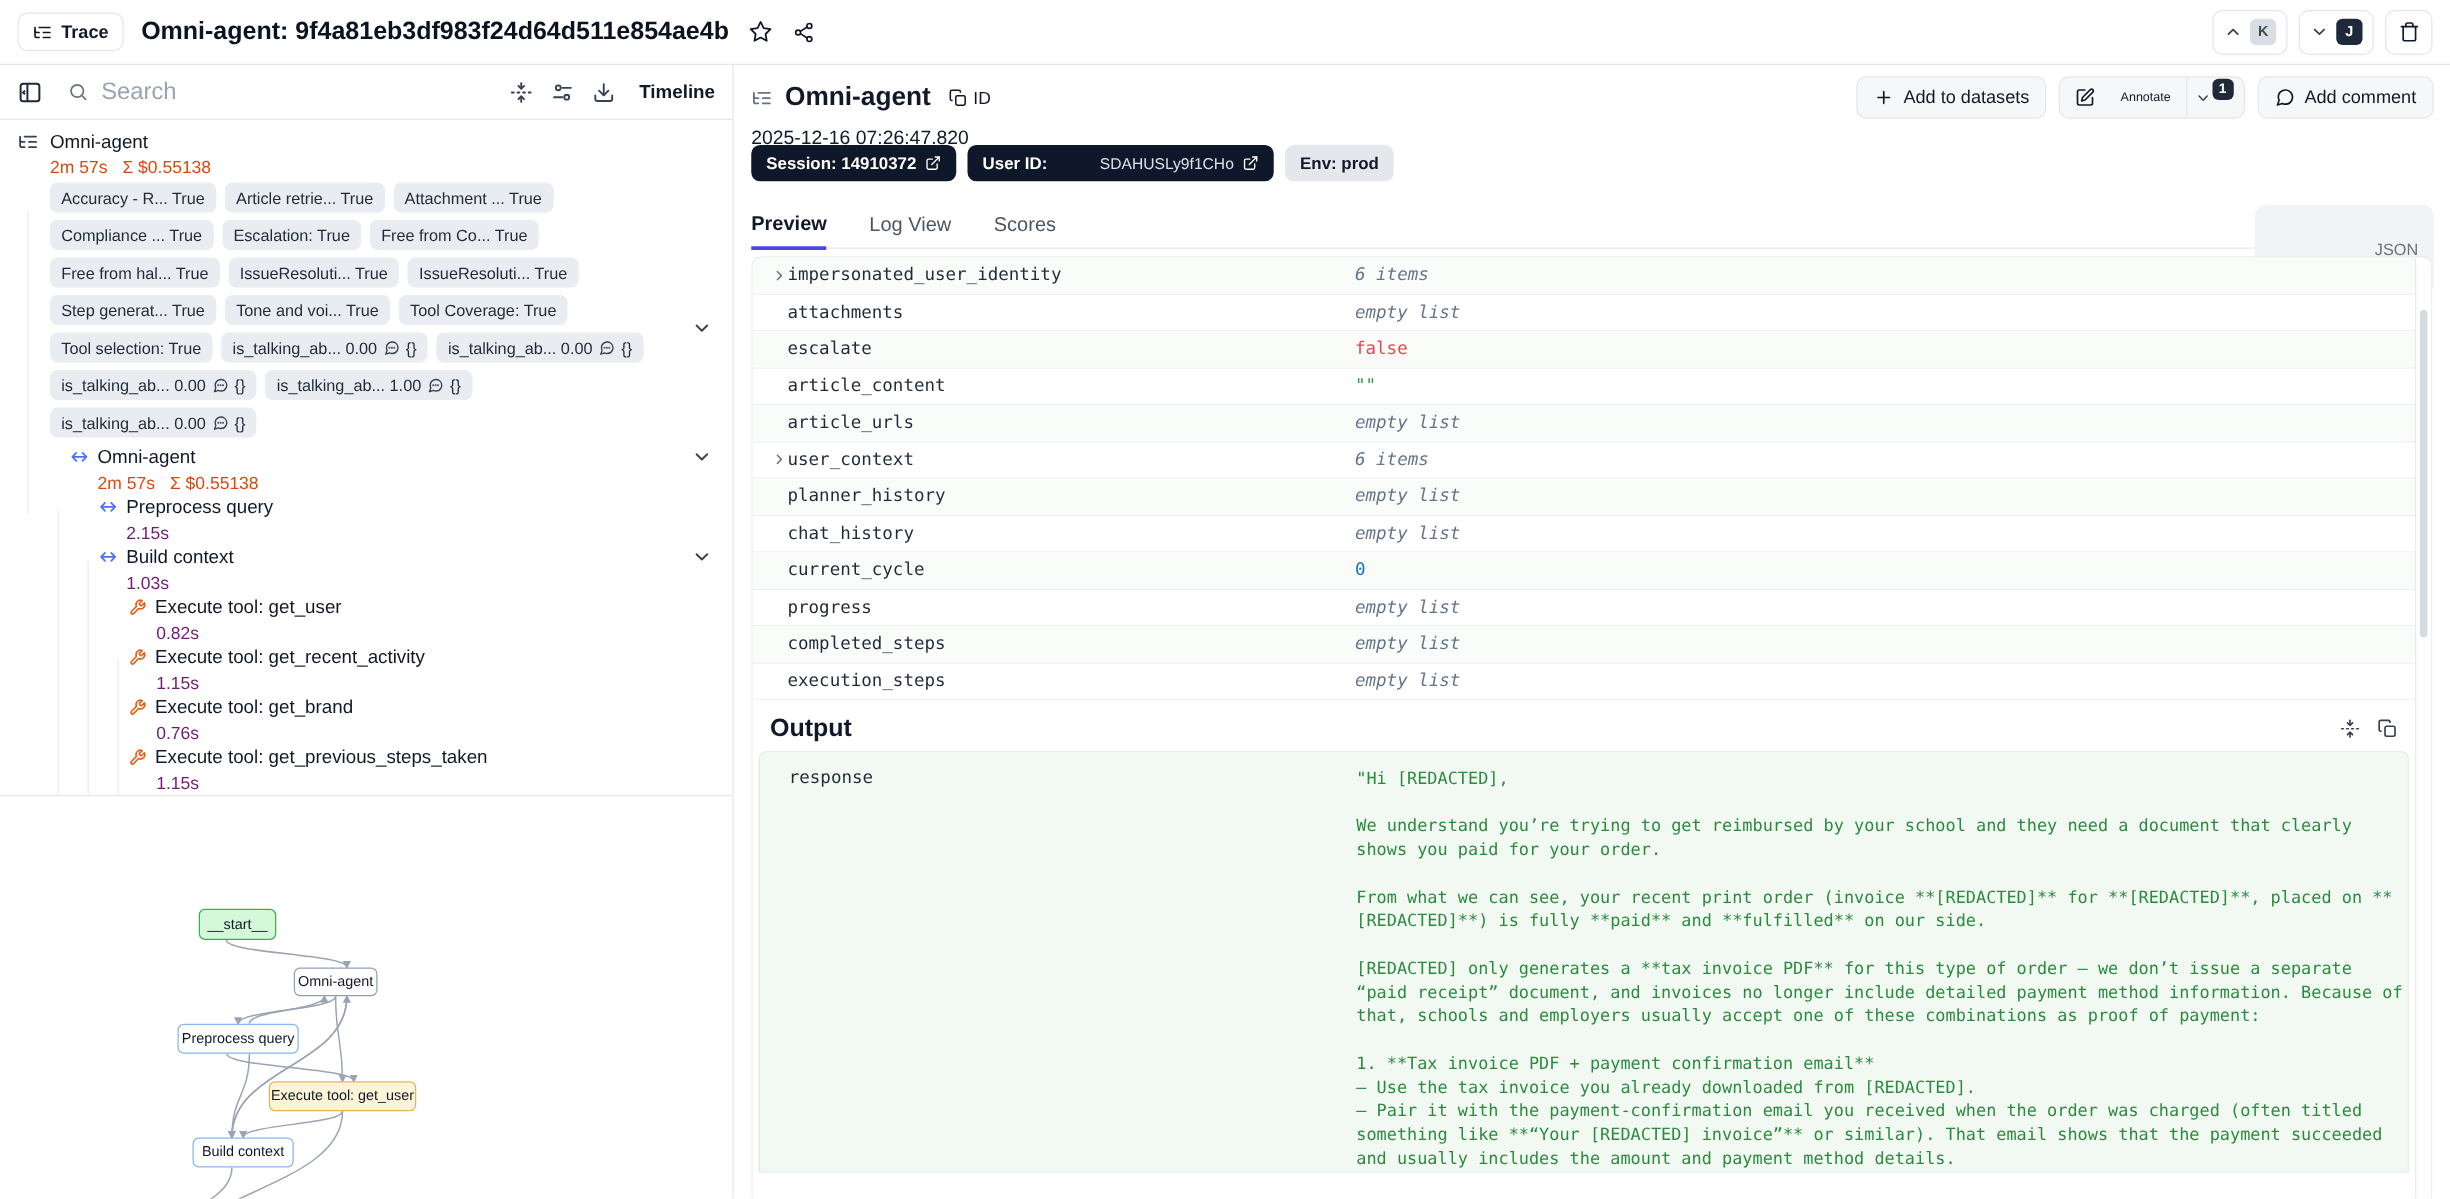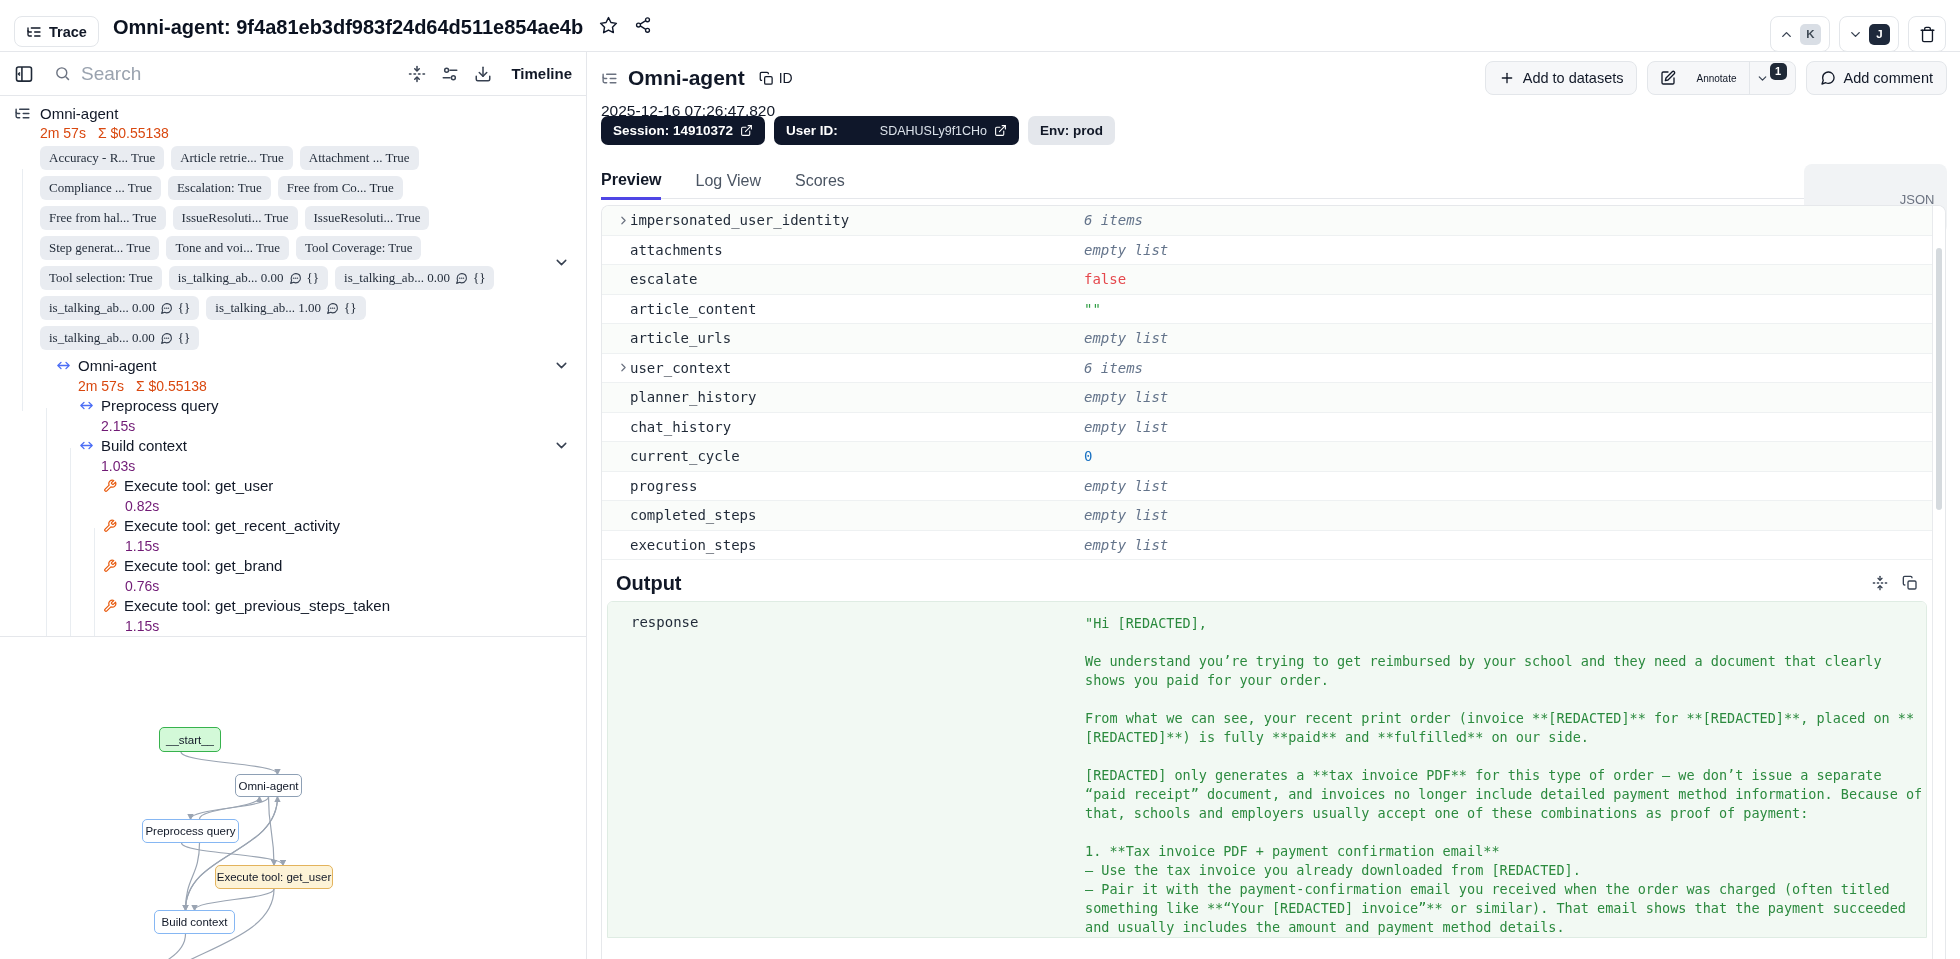--- a/index.html
+++ b/index.html
@@ -3,21 +3,21 @@
 <meta charset="utf-8">
 <style>
   * { margin:0; padding:0; box-sizing:border-box; }
   html,body { width:1960px; height:959px; overflow:hidden; background:#fff;
     font-family:"Liberation Sans", sans-serif; color:#111827; }
   svg { display:block; }
   .ic { display:inline-flex; align-items:center; justify-content:center; flex:none; }
 
   
   .topbar { position:absolute; left:0; top:0; width:1960px; height:52px; background:#fff;
-    border-bottom:1px solid #e5e7eb; display:flex; align-items:flex-start; padding:16px 14px; }
+    border-bottom:1px solid #e5e7eb; display:flex; align-items:center; padding:16px 14px; }
   .trace-pill { display:flex; align-items:center; gap:7px; height:31px; padding:0 11px;
     border:1px solid #e3e6ea; border-radius:8px; background:#fff; font-size:14.5px; font-weight:700; cursor:pointer; }
   .trace-title { font-size:20px; font-weight:700; color:#0b1220; margin-left:14px; white-space:nowrap; }
   .title-ic { margin-left:16px; cursor:pointer; color:#0f172a; }
   .topbar-right { margin-left:auto; display:flex; align-items:center; gap:9px; }
   .nav-btn { display:flex; align-items:center; gap:6px; height:36px; padding:0 8px; background:#fff;
     border:1px solid #e3e6ea; border-radius:8px; cursor:pointer; }
   .key-badge { width:21px; height:21px; border-radius:5px; font-size:11.5px; font-weight:700;
     display:flex; align-items:center; justify-content:center; }
   .key-badge.k { background:#d9dee5; color:#3f4a55; }
@@ -38,21 +38,21 @@
   .guide { position:absolute; width:1px; background:#e9edf1; }
 
   .root-block { padding:7px 0 0 14px; }
   .root-row { display:flex; align-items:center; gap:9px; height:20px; font-size:15px; color:#111827; cursor:pointer; }
   .root-meta { height:20px; padding-left:26px; font-size:14px; color:#d9480f; display:flex; align-items:center; }
   .root-meta .cost { margin-left:12px; }
 
   .badges { margin:3px 0 0 40px; }
   .badge-row { display:flex; gap:7px; margin-bottom:6px; }
   .badge { display:inline-flex; align-items:center; gap:5px; height:24px; padding:0 9px;
-    background:#e9ecf1; border-radius:6px; font-size:13px; color:#1f2937; white-space:nowrap; cursor:pointer;font-family:Liberation Serif, serif; }
+    background:#e9ecf1; border-radius:6px; font-size:13px; color:#1f2937; white-space:nowrap; cursor:pointer; }
 
   .titem { position:relative; height:40px; cursor:pointer; }
   .titem .trow { display:flex; align-items:center; gap:7px; height:19px; font-size:15px; color:#111827; white-space:nowrap; }
   .titem .tmeta { height:21px; padding-left:22px; font-size:14px; color:#701a75; display:flex; align-items:center; }
   .titem .tmeta.red { color:#d9480f; }
   .titem .tcost { margin-left:12px; }
   .lvl1 { padding-left:56px; } .lvl2 { padding-left:79px; } .lvl3 { padding-left:103px; }
   .tchev { position:absolute; right:16px; top:1px; color:#374151; }
   .badge-chev { position:absolute; right:16px; top:158px; color:#374151; cursor:pointer; }
 

